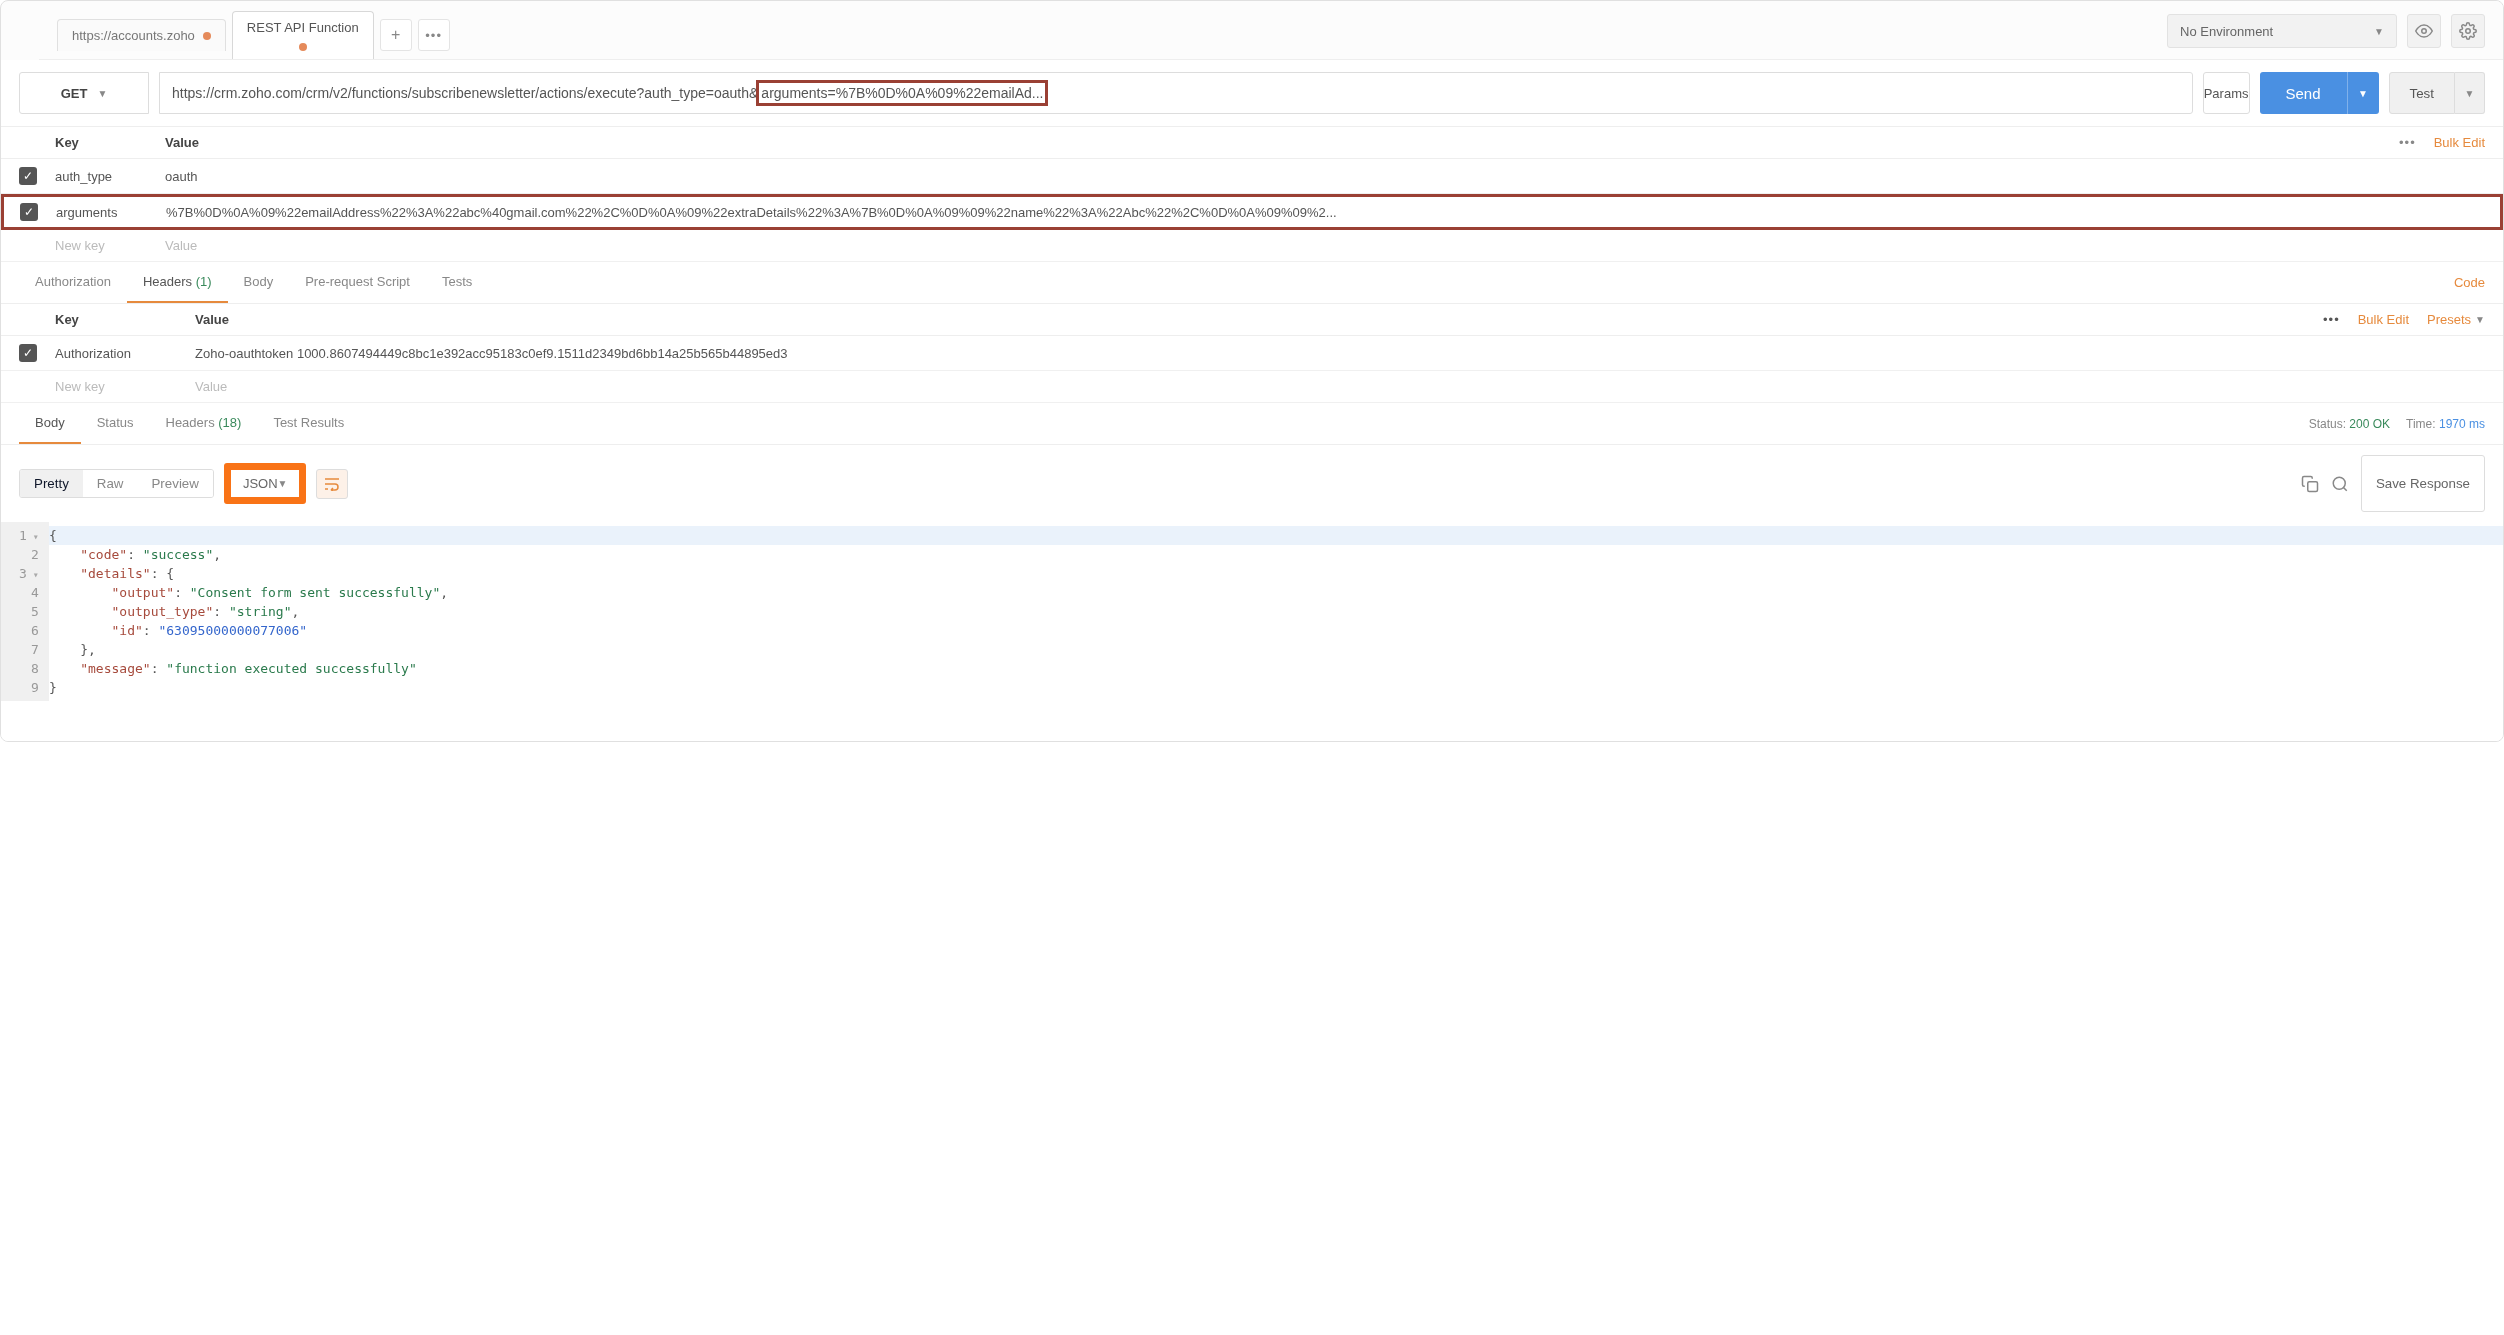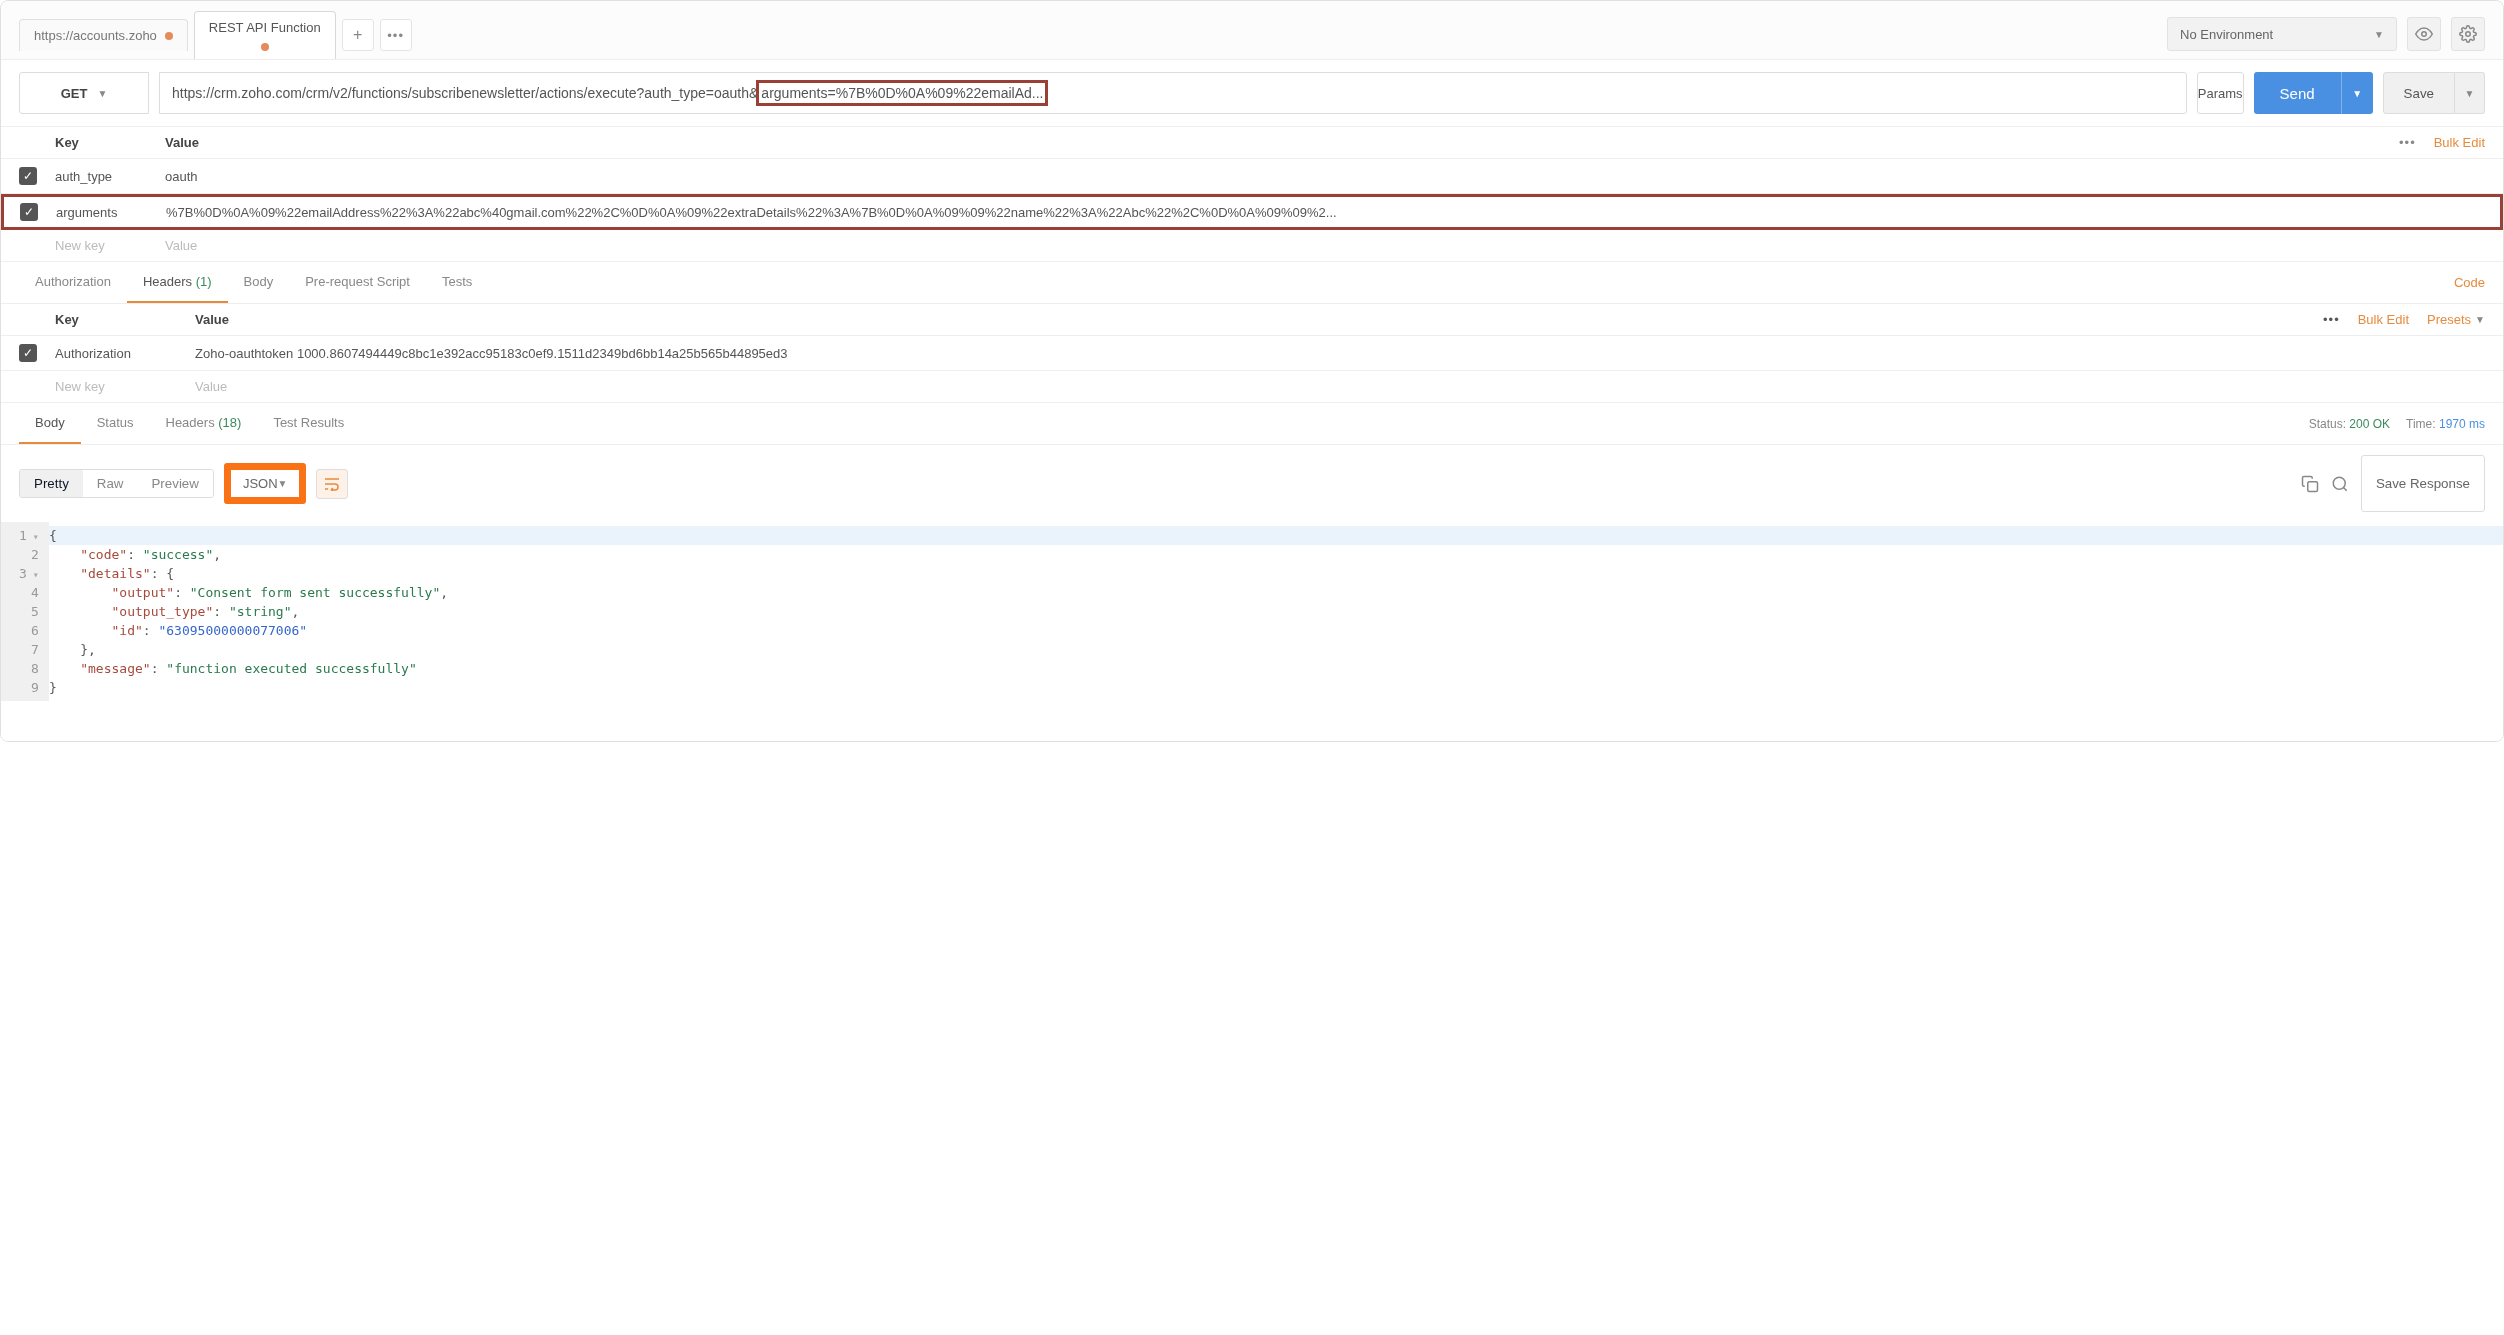--- a/index.html
+++ b/index.html
@@ -1,21 +1,21 @@
 <!DOCTYPE html>
 <html><head>
 <meta charset="utf-8">
 <style>
 * { box-sizing: border-box; margin: 0; padding: 0; }
 body { font-family: -apple-system, BlinkMacSystemFont, "Segoe UI", Helvetica, Arial, sans-serif; font-size: 13px; color: #555; background: #fff; }
 
 .container { width: 100%; border: 1px solid #e0e0e0; border-radius: 8px; overflow: hidden; background: #fcfcfc; }
 
 
-.topbar { display: flex; align-items: flex-end; justify-content: space-between; padding: 10px 18px 0 18px; background: #fcfcfc; border-bottom: 1px solid #eee; }
+.topbar { display: flex; align-items: center; justify-content: space-between; padding: 10px 18px 0 18px; background: #fcfcfc; border-bottom: 1px solid #eee; margin-left: 38px; }
 .tabs-row { display: flex; align-items: center; gap: 6px; }
 .tab { display: flex; align-items: center; gap: 8px; padding: 8px 14px; border: 1px solid #e0e0e0; border-bottom: none; background: #fafafa; color: #777; font-size: 13px; cursor: pointer; border-radius: 4px 4px 0 0; }
 .tab.active { background: #fff; color: #555; border-color: #d8d8d8; flex-direction: column; }
 .dot { width: 8px; height: 8px; border-radius: 50%; background: #e58a5a; }
 .tab-add { width: 32px; height: 32px; border: 1px solid #e4e4e4; background: #fff; color: #888; display: flex; align-items: center; justify-content: center; border-radius: 3px; cursor: pointer; font-size: 16px; }
 .tab-more { width: 32px; height: 32px; display: flex; align-items: center; justify-content: center; border: 1px solid #e4e4e4; background: #fff; border-radius: 3px; cursor: pointer; color: #888; }
 
 .top-controls { display: flex; align-items: center; gap: 10px; padding-bottom: 8px; }
 .env-select { display: flex; align-items: center; justify-content: space-between; width: 230px; height: 34px; padding: 0 12px; border: 1px solid #e2e2e2; background: #f2f2f2; border-radius: 3px; color: #666; cursor: pointer; }
 .icon-btn { width: 34px; height: 34px; display: flex; align-items: center; justify-content: center; background: #f2f2f2; border: 1px solid #e2e2e2; border-radius: 3px; cursor: pointer; color: #888; }
@@ -168,21 +168,21 @@
     <div class="params-btn">
       <span>Params</span>
     </div>
     <div class="send-group">
       <button class="send-btn">Send</button>
       <button class="send-drop">
           <span class="chevron" style="color:#fff">▼</span>
         </button>
     </div>
     <div class="save-group">
-      <button class="save-btn">Save</button>
+      <button class="save-btn">Test</button>
       <button class="save-drop">
           <span class="chevron">▼</span>
         </button>
     </div>
   </div>
 
   <div class="kv-header">
     <div class="col-check"></div>
     <div class="col-key">Key</div>
     <div class="col-value">Value</div>

